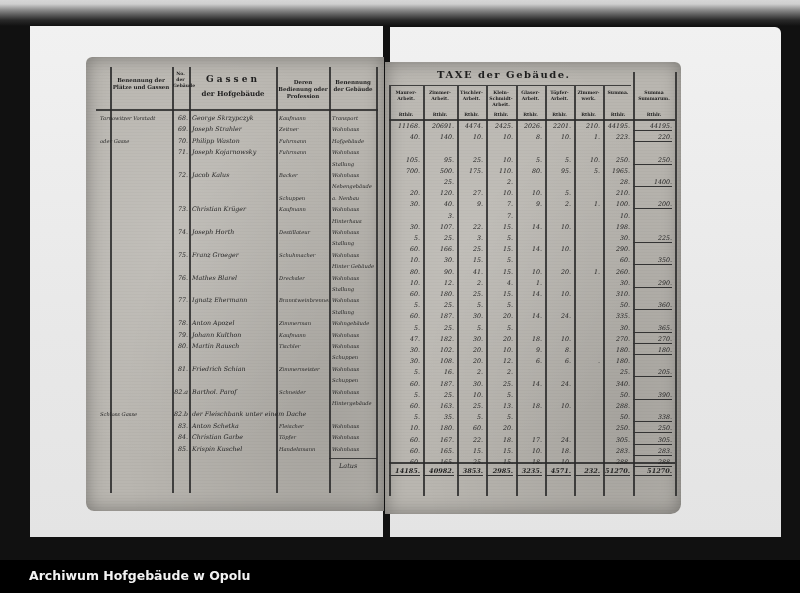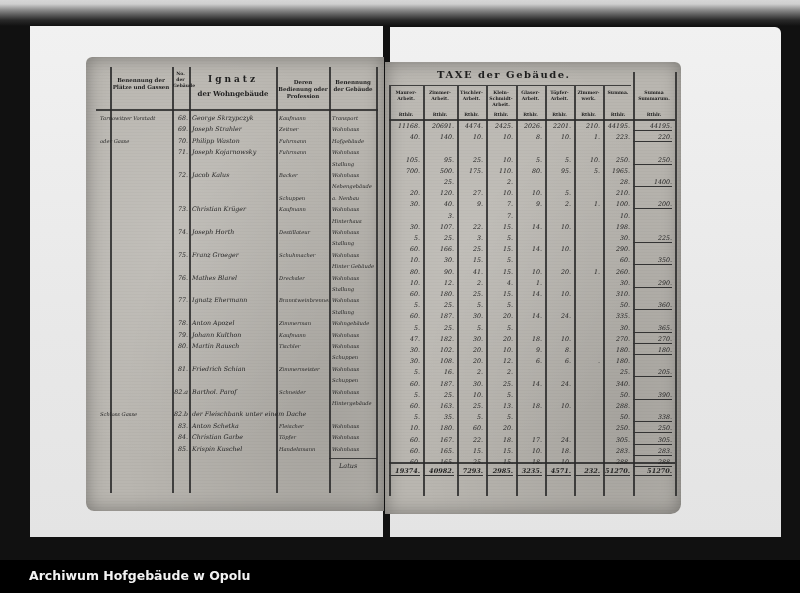--- a/index.html
+++ b/index.html
@@ -55,22 +55,22 @@
     <div class="vline" style="left:24px"></div>
     <div class="vline" style="left:86px"></div>
     <div class="vline" style="left:103px"></div>
     <div class="vline" style="left:190px;"></div>
     <div class="vline" style="left:243px"></div>
     <div class="vline" style="left:290px;"></div>
     <div class="hline" style="left:10px; right:6px; top:52px;"></div>
 
     <div class="hdr" style="left:26px; top:20px; width:58px;">Benennung der Plätze und Gassen</div>
     <div class="hdr" style="left:87px; top:14px; width:15px; font-size:4.5px; line-height:6px;">No. der Gebäude</div>
-    <div class="hdr big" style="left:104px; top:16px; width:86px; letter-spacing:3px;">Ignatz</div>
-    <div class="hdr" style="left:104px; top:33px; width:86px; font-size:7px;">der Wohngebäude</div>
+    <div class="hdr big" style="left:104px; top:16px; width:86px; letter-spacing:3px;">Gassen</div>
+    <div class="hdr" style="left:104px; top:33px; width:86px; font-size:7px;">der Hofgebäude</div>
     <div class="hdr" style="left:192px; top:22px; width:50px;">Deren Bedienung oder Profession</div>
     <div class="hdr" style="left:245px; top:22px; width:44px;">Benennung der Gebäude</div>
 
     <div id="leftRows">
         <div class="cell num" style="left: 86px; top: 57px; width: 16px;">68.</div>
         <div class="cell " style="left: 106px; top: 57px; width: 84px; overflow: visible;">George Skrzypczyk</div>
         <div class="cell small" style="left: 193px; top: 57px; width: 50px; overflow: hidden;">Kaufmann</div>
         <div class="cell small" style="left: 246px; top: 57px; width: 44px; overflow: hidden;">Transport</div>
         <div class="cell num" style="left: 86px; top: 68.4px; width: 16px;">69.</div>
         <div class="cell " style="left: 106px; top: 68.4px; width: 84px; overflow: visible;">Joseph Strahler</div>
@@ -504,23 +504,23 @@
         <div class="cell num underline" style="left: 248px; width: 39px; top: 384.8px;">283.</div>
         <div class="cell num" style="left: 4px; width: 31px; top: 396px;">60.</div>
         <div class="cell num" style="left: 38px; width: 31px; top: 396px;">165.</div>
         <div class="cell num" style="left: 72px; width: 26px; top: 396px;">25.</div>
         <div class="cell num" style="left: 101px; width: 27px; top: 396px;">15.</div>
         <div class="cell num" style="left: 131px; width: 26px; top: 396px;">18.</div>
         <div class="cell num" style="left: 160px; width: 26px; top: 396px;">10.</div>
         <div class="cell num" style="left: 189px; width: 26px; top: 396px;"></div>
         <div class="cell num" style="left: 218px; width: 27px; top: 396px;">288.</div>
         <div class="cell num underline" style="left: 248px; width: 39px; top: 396px;">288.</div>
-        <div class="cell num total underline" style="left: 4px; width: 31px; top: 405px;">19374.</div>
+        <div class="cell num total underline" style="left: 4px; width: 31px; top: 405px;">14185.</div>
         <div class="cell num total underline" style="left: 38px; width: 31px; top: 405px;">40982.</div>
-        <div class="cell num total underline" style="left: 72px; width: 26px; top: 405px;">7293.</div>
+        <div class="cell num total underline" style="left: 72px; width: 26px; top: 405px;">3853.</div>
         <div class="cell num total underline" style="left: 101px; width: 27px; top: 405px;">2985.</div>
         <div class="cell num total underline" style="left: 131px; width: 26px; top: 405px;">3235.</div>
         <div class="cell num total underline" style="left: 160px; width: 26px; top: 405px;">4571.</div>
         <div class="cell num total underline" style="left: 189px; width: 26px; top: 405px;">232.</div>
         <div class="cell num total underline" style="left: 218px; width: 27px; top: 405px;">51270.</div>
         <div class="cell num total underline" style="left: 248px; width: 39px; top: 405px;">51270.</div>
       </div>
   </div>
 </div>
 

